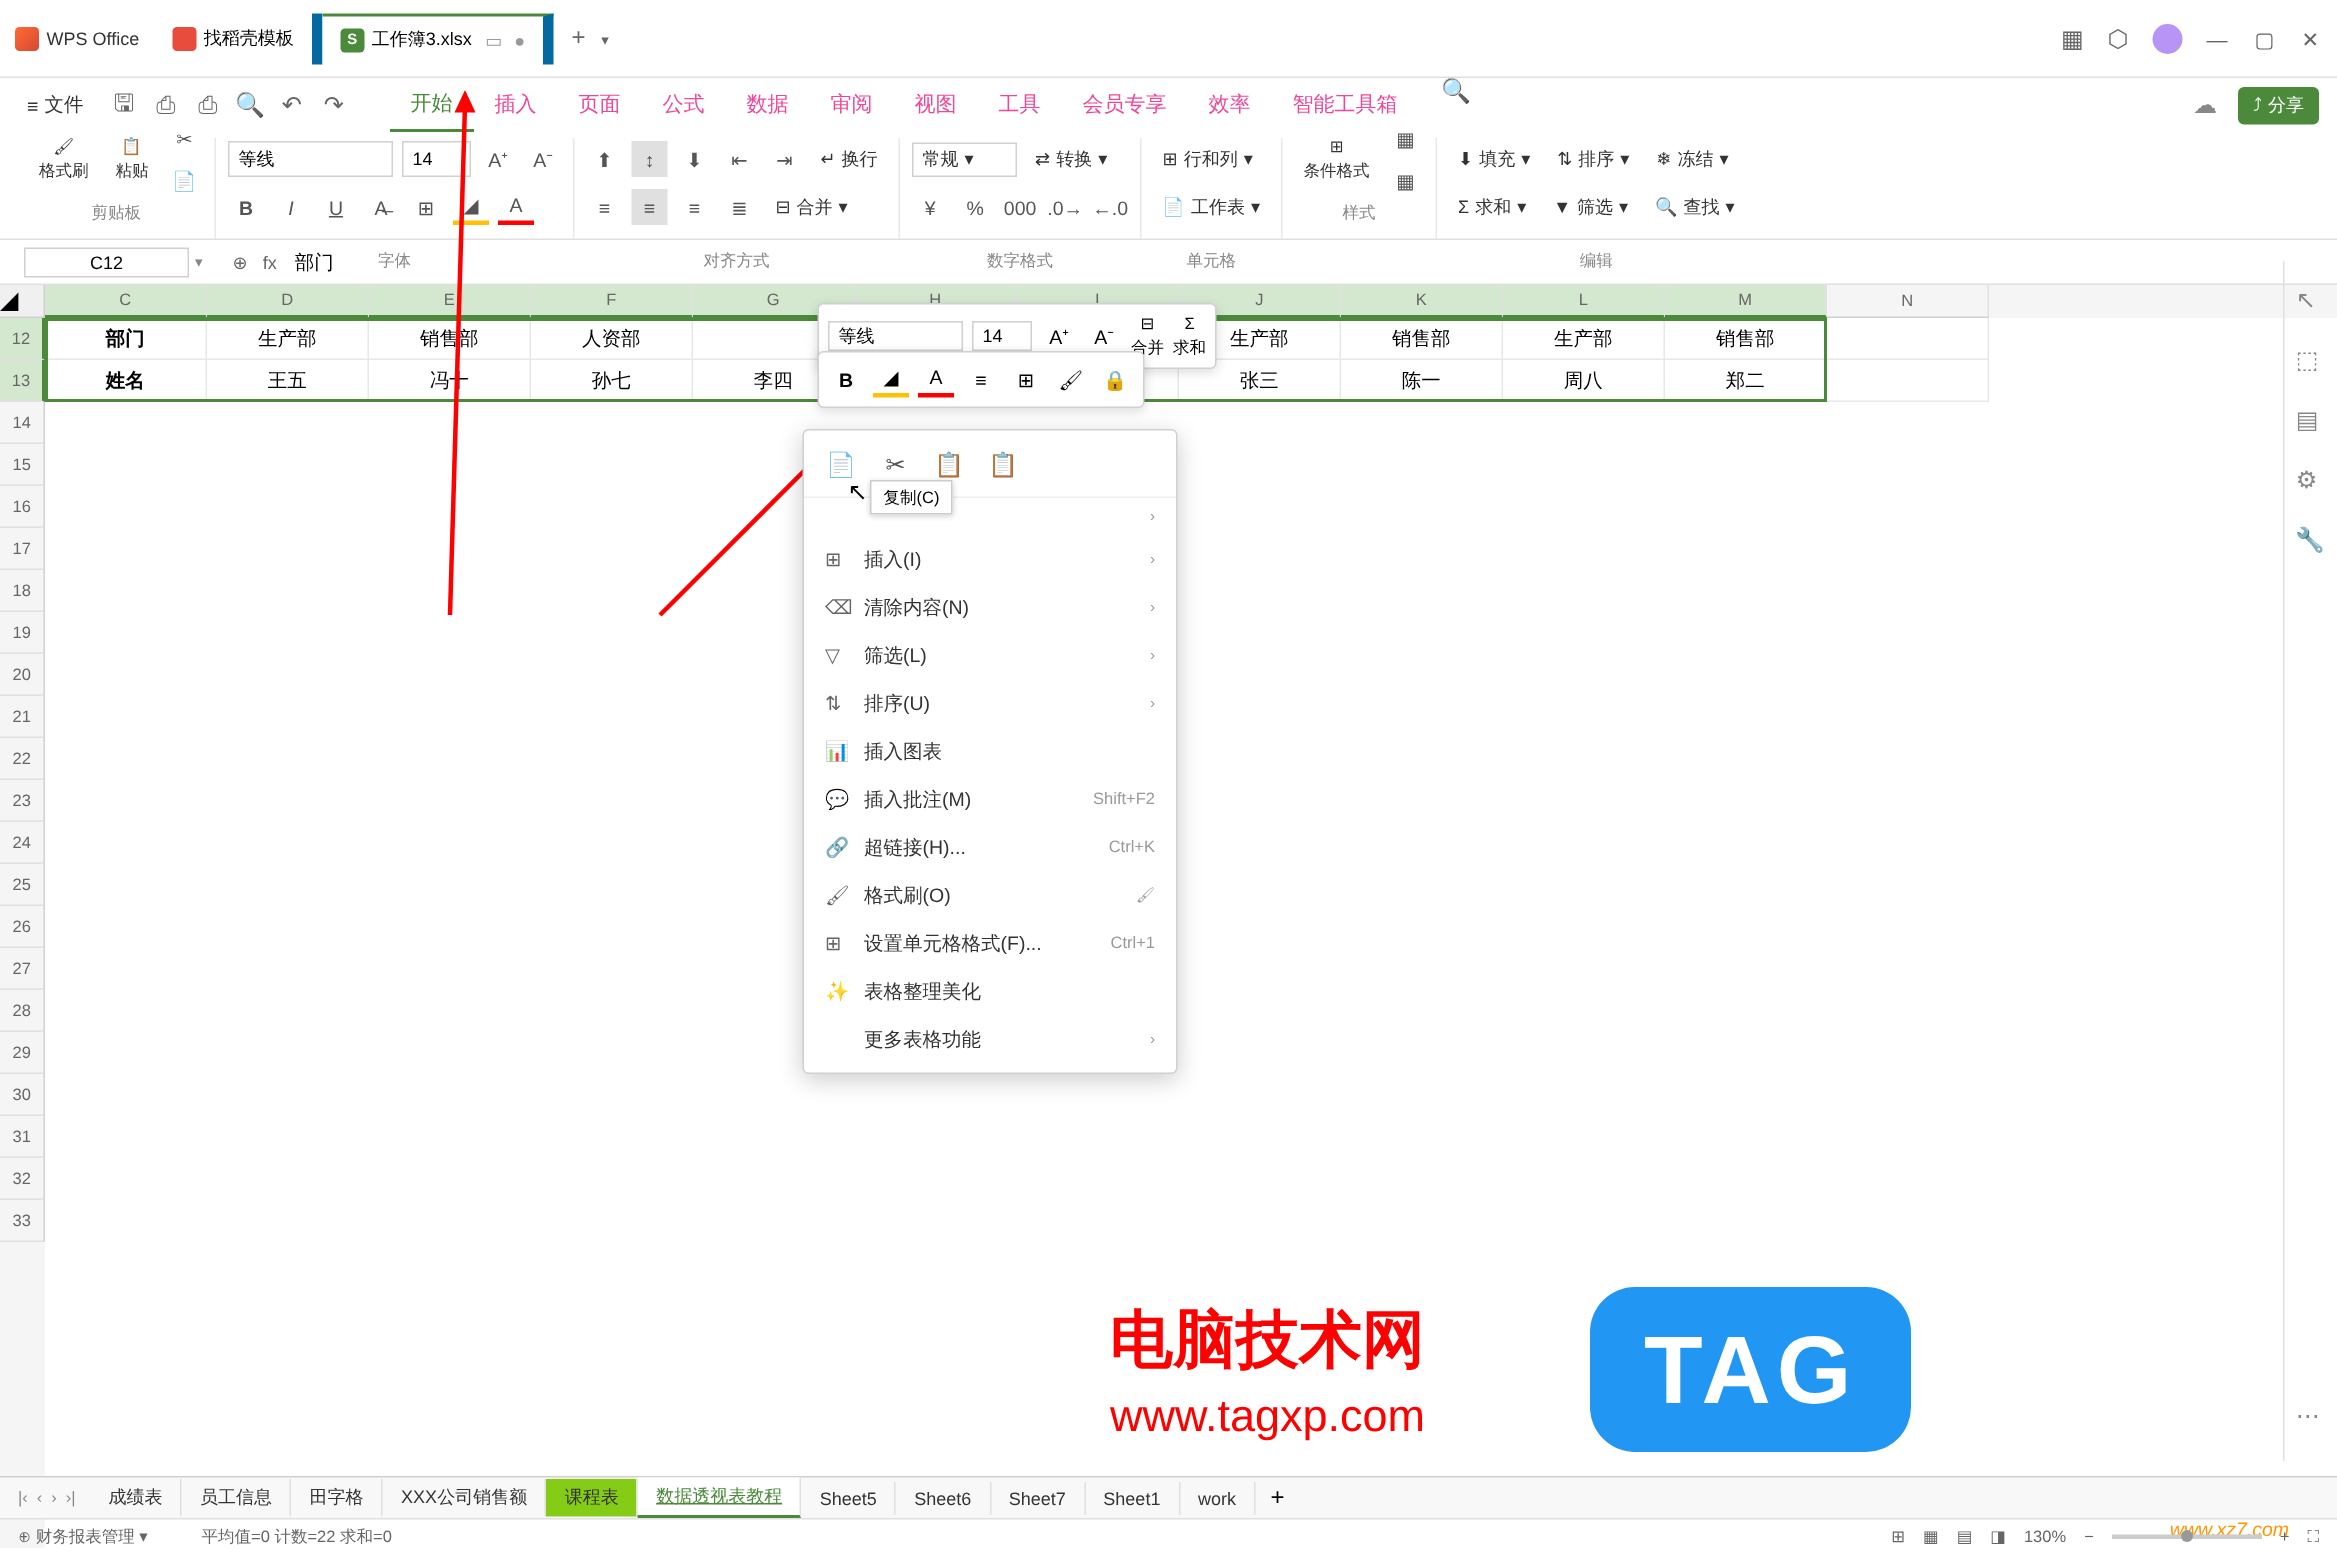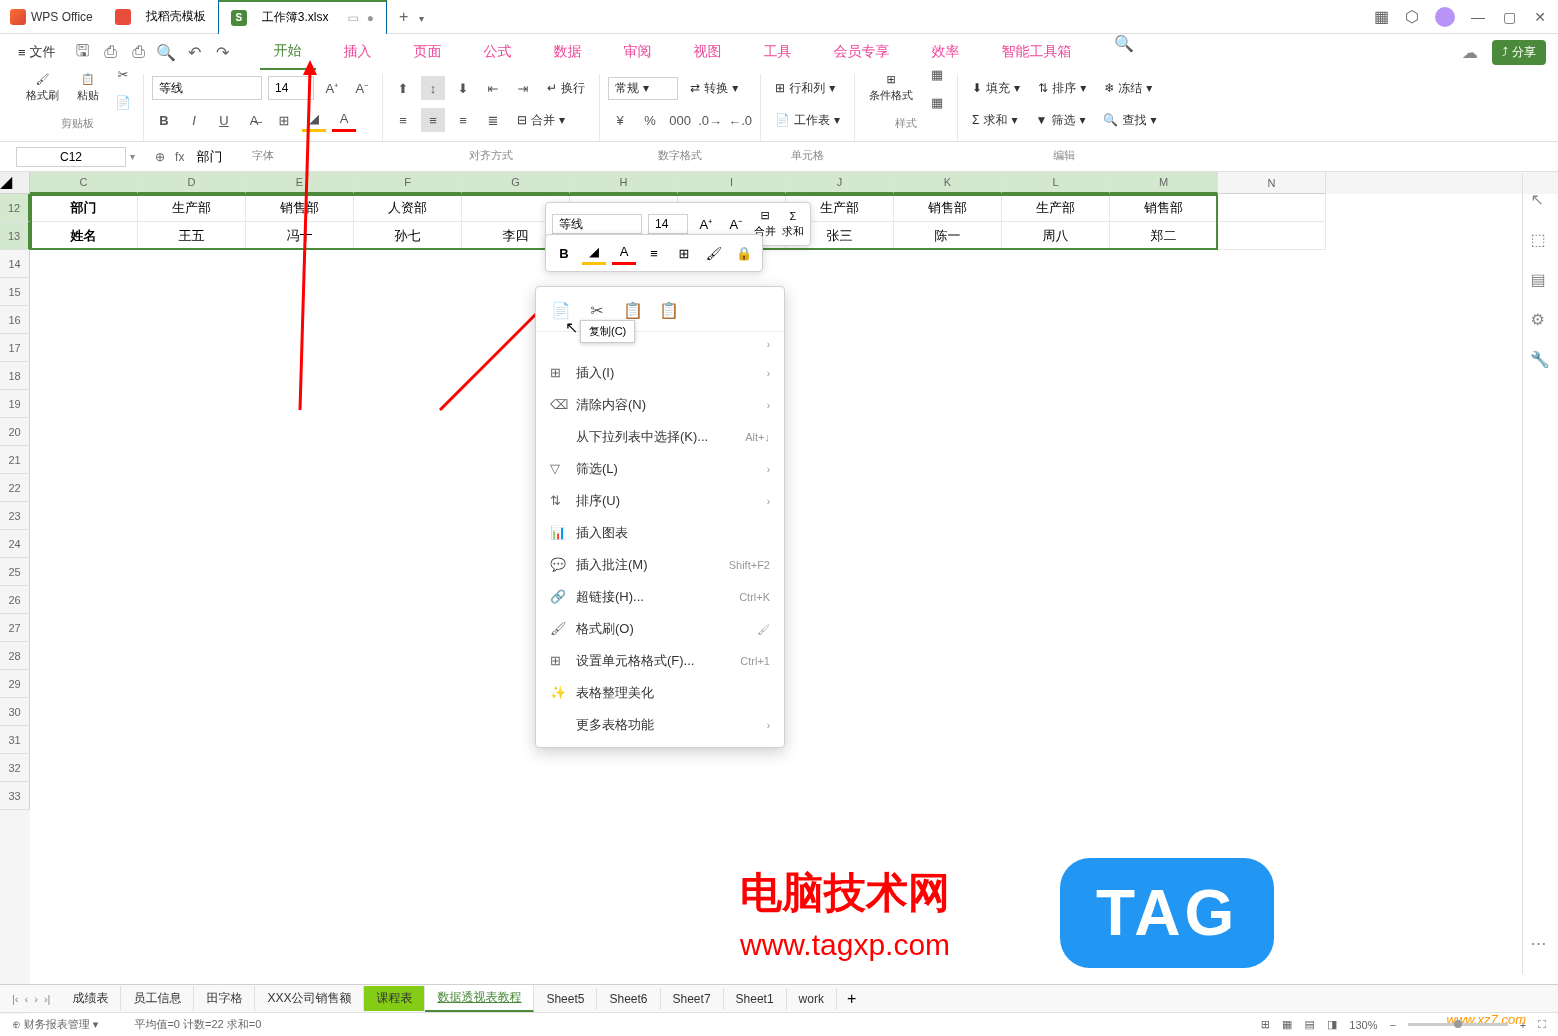--- a/index.html
+++ b/index.html
@@ -1,38 +1,38 @@
 <!DOCTYPE html>
 <html><head>
 <meta charset="utf-8">
 <style>
 * { margin: 0; padding: 0; box-sizing: border-box; font-family: "Microsoft YaHei", sans-serif; }
 body { background: #fff; width: 1558px; height: 1036px; overflow: hidden; position: relative; }
 
 
-.titlebar { height: 34px; display: flex; align-items: center; border-bottom: 1px solid #e0e0e0; }
+.titlebar { height: 52px; display: flex; align-items: center; border-bottom: 1px solid #e0e0e0; }
 .wps-logo { display: flex; align-items: center; padding: 0 10px; gap: 5px; font-size: 12px; color: #333; }
 .wps-icon { width: 16px; height: 16px; background: linear-gradient(135deg, #ff6b35, #d64933); border-radius: 3px; }
-.tab-item { display: flex; align-items: center; padding: 0 12px; height: 34px; font-size: 12px; gap: 15px; border-right: 1px solid #0369a1; }
+.tab-item { display: flex; align-items: center; padding: 0 12px; height: 34px; font-size: 12px; gap: 5px; border-right: 7px solid #0369a1; }
 .tab-item.active { background: #fff; border-top: 2px solid #4a8a3a; }
 .tab-icon { width: 16px; height: 16px; border-radius: 3px; }
 .tab-icon.red { background: #e74c3c; }
 .tab-icon.green { background: #4a8a3a; color: #fff; display: flex; align-items: center; justify-content: center; font-size: 10px; font-weight: bold; }
 .tab-controls { margin-left: 4px; display: flex; gap: 8px; color: #999; font-size: 12px; }
 .new-tab { padding: 0 12px; color: #666; font-size: 16px; }
 .titlebar-right { margin-left: auto; display: flex; gap: 16px; padding-right: 12px; align-items: center; color: #666; }
 .avatar { width: 20px; height: 20px; border-radius: 50%; background: #b794f6; }
 .win-controls { display: flex; gap: 18px; font-size: 14px; color: #666; }
 
 
 .menubar { height: 36px; display: flex; align-items: center; padding: 0 12px; gap: 4px; }
 .menu-file { display: flex; align-items: center; gap: 4px; font-size: 13px; color: #333; padding: 0 6px; }
 .menu-icons { display: flex; gap: 10px; padding: 0 8px; color: #666; }
 .menu-icon { width: 18px; height: 18px; display: flex; align-items: center; justify-content: center; }
-.menu-tabs { display: flex; gap: 14px; margin-left: 16px; }
+.menu-tabs { display: flex; gap: 0; margin-left: 16px; }
 .menu-tab { padding: 0 14px; font-size: 14px; color: #ec4899; height: 36px; display: flex; align-items: center; }
 .menu-tab.active { color: #4a8a3a; border-bottom: 2px solid #4a8a3a; font-weight: 500; }
 .menubar-right { margin-left: auto; display: flex; gap: 14px; align-items: center; }
 .share-btn { background: #4a8a3a; color: #fff; padding: 4px 10px; border-radius: 4px; font-size: 12px; display: flex; align-items: center; gap: 4px; }
 
 
 .ribbon { height: 72px; border-bottom: 1px solid #e0e0e0; display: flex; padding: 4px 12px 0; }
 .ribbon-group { display: flex; flex-direction: column; align-items: center; padding: 0 8px; border-right: 1px solid #e8e8e8; }
 .ribbon-group:last-child { border-right: none; }
 .ribbon-row { display: flex; gap: 6px; align-items: center; height: 28px; }
@@ -423,25 +423,20 @@
       <span class="ctx-item-icon">⊞</span>
       <span>插入(I)</span>
       <span class="ctx-arrow">›</span>
     </div>
   <div class="ctx-item">
       <span class="ctx-item-icon">⌫</span>
       <span>清除内容(N)</span>
       <span class="ctx-arrow">›</span>
     </div>
   <div class="ctx-item">
-      <span class="ctx-item-icon"></span>
-      <span>从下拉列表中选择(K)...</span>
-      <span class="ctx-shortcut">Alt+↓</span>
-    </div>
-  <div class="ctx-item">
       <span class="ctx-item-icon">▽</span>
       <span>筛选(L)</span>
       <span class="ctx-arrow">›</span>
     </div>
   <div class="ctx-item">
       <span class="ctx-item-icon">⇅</span>
       <span>排序(U)</span>
       <span class="ctx-arrow">›</span>
     </div>
   <div class="ctx-item">

